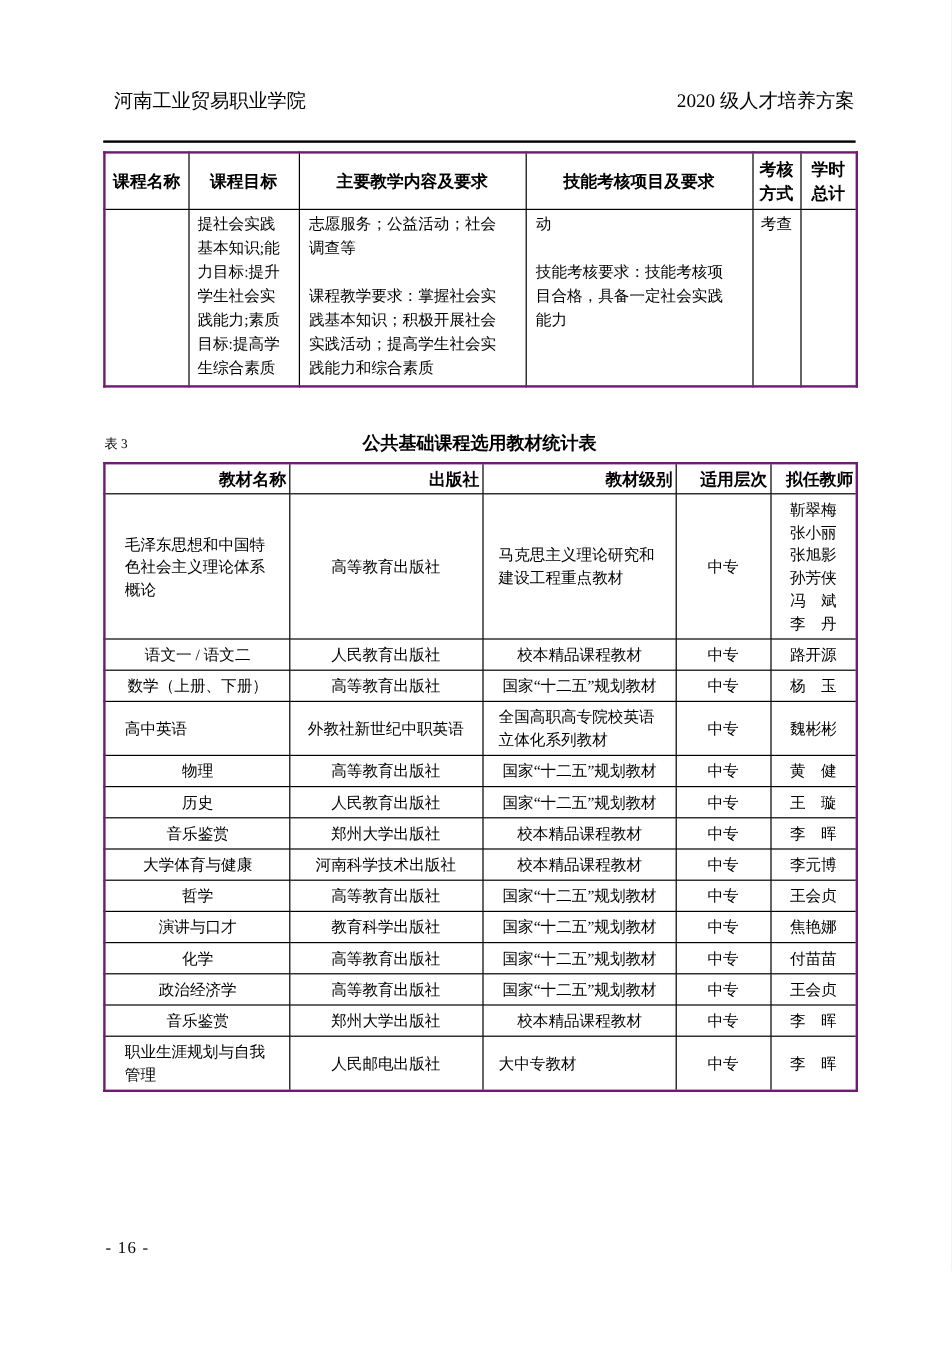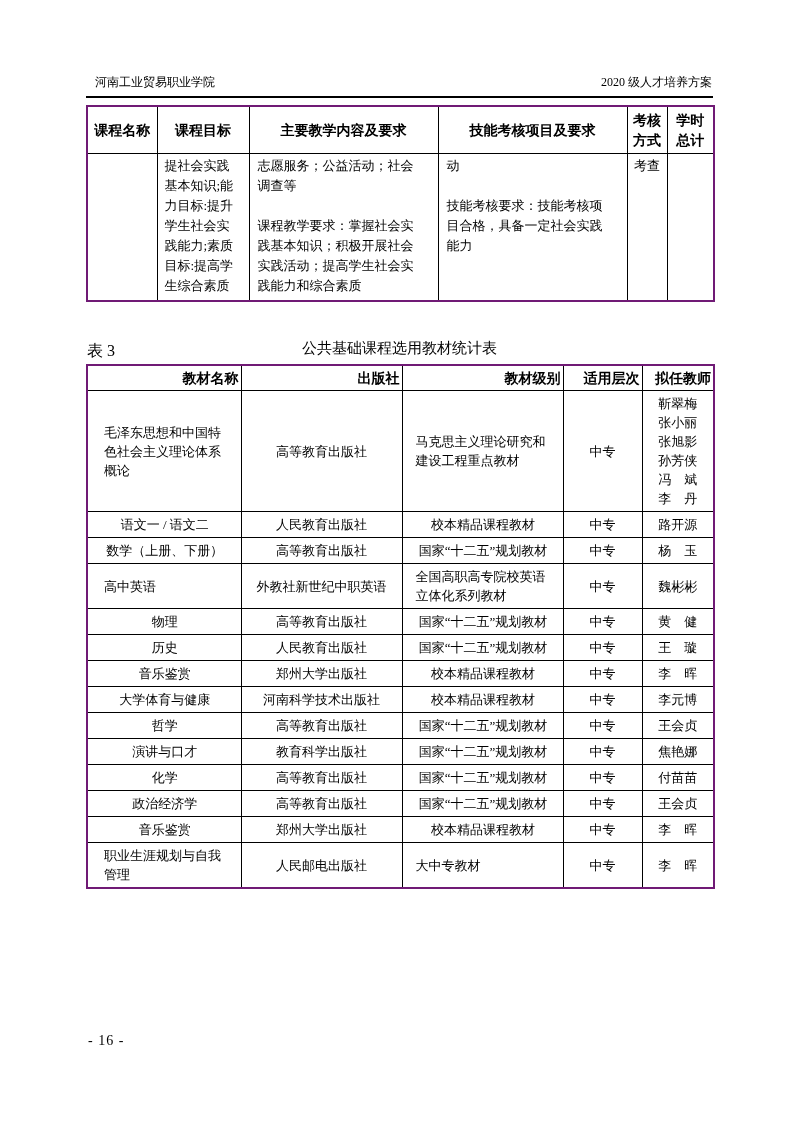--- a/index.html
+++ b/index.html
@@ -7,21 +7,21 @@
     position:relative; width:793px; height:1122px; margin:0 auto;
     background:#ffffff; color:#000;
     font-family:"Liberation Serif","DejaVu Serif",serif;
     overflow:hidden;
   }
   .content { position:absolute; left:86px; top:74px; width:627px; }
 
   
   .page-head {
     display:flex; justify-content:space-between; align-items:flex-end;
-    font-size:12px; padding:0 1px 5px 9px;
+    font-size:16px; padding:0 1px 22px 9px;
     border-bottom:2px solid #000;
   }
 
   
   table { border-collapse:collapse; table-layout:fixed; width:627px; }
   table { border:2px solid #701a75; }
   th, td { border:1px solid #000; white-space:pre-line; overflow:hidden; }
   th {
     font-family:"Liberation Sans","DejaVu Sans",sans-serif;
     font-weight:bold; font-size:14px; line-height:20px;
@@ -33,24 +33,24 @@
   .t1 { margin-top:7px; }
   .t1 td { line-height:20px; vertical-align:top; text-align:left;margin-left:29px; }
   .t1 .c-goals   { padding:2px 7px 4px 7px; }
   .t1 .c-content { padding:2px 19px 4px 8px; }
   .t1 .c-skills  { padding:2px 19px 4px 8px; }
   .t1 .c-method  { padding:2px 1px; text-align:center; }
   .t1 .c-name, .t1 .c-hours { padding:2px 2px; }
 
   
   .caption { position:relative; margin-top:37px; text-align:center; height:21px; }
-  .caption .label { position:absolute; left:1px; top:2px; font-size:16px; }
+  .caption .label { position:absolute; left:1px; top:2px; font-size:11px; }
   .caption .title {
     font-family:"Liberation Sans","DejaVu Sans",sans-serif;
-    font-weight:normal; font-size:15px;
+    font-weight:bold; font-size:15px;
   }
 
   
   .t2 { margin-top:4px; }
   .t2 th { padding:2px 2px; line-height:20px;text-align:right; }
   .t2 td { line-height:19px; vertical-align:middle; text-align:center; padding:3px 4px; }
   .t2 .c-tname  { padding:3px 15px 3px 16px;margin-left:39px; }
   .t2 .c-level  { padding:3px 12px 3px 13px; }
   .t2 .c-teacher{ padding:3px 4px; }
   .t2 td.ml { text-align:left; }   

